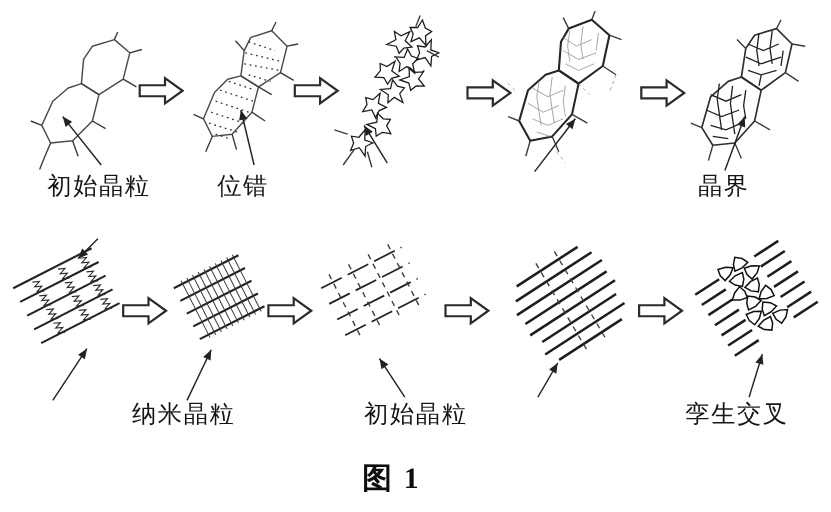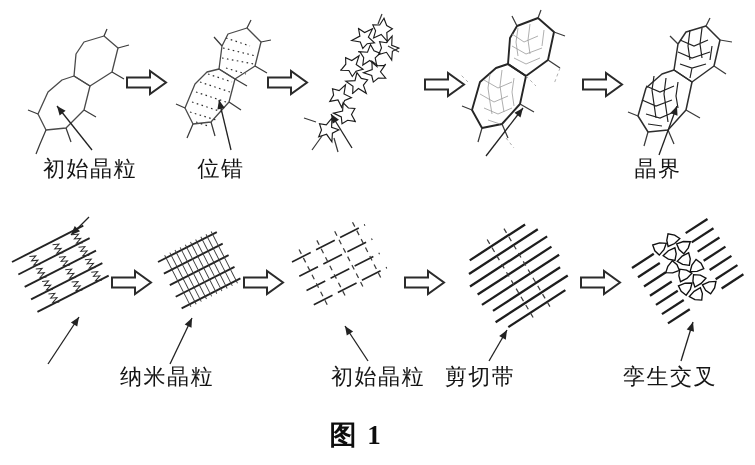--- a/index.html
+++ b/index.html
@@ -223,19 +223,18 @@
       </g>
   </svg>
 
   <div class="lbl" style="left:90px;top:157px">初始晶粒</div>
   <div class="lbl" style="left:221px;top:157px">位错</div>
   <div class="lbl" style="left:658px;top:157px">晶界</div>
 
 
   <div class="lbl" style="left:167px;top:365px">纳米晶粒</div>
   <div class="lbl" style="left:378px;top:365px">初始晶粒</div>
-  <div class="lbl" style="left:480px;top:365px">剪切带</div>
   <div class="lbl" style="left:670px;top:365px">孪生交叉</div>
 
   <div class="caption">
     <span>图 1</span>
   </div>
 </div>
 
 </body></html>

